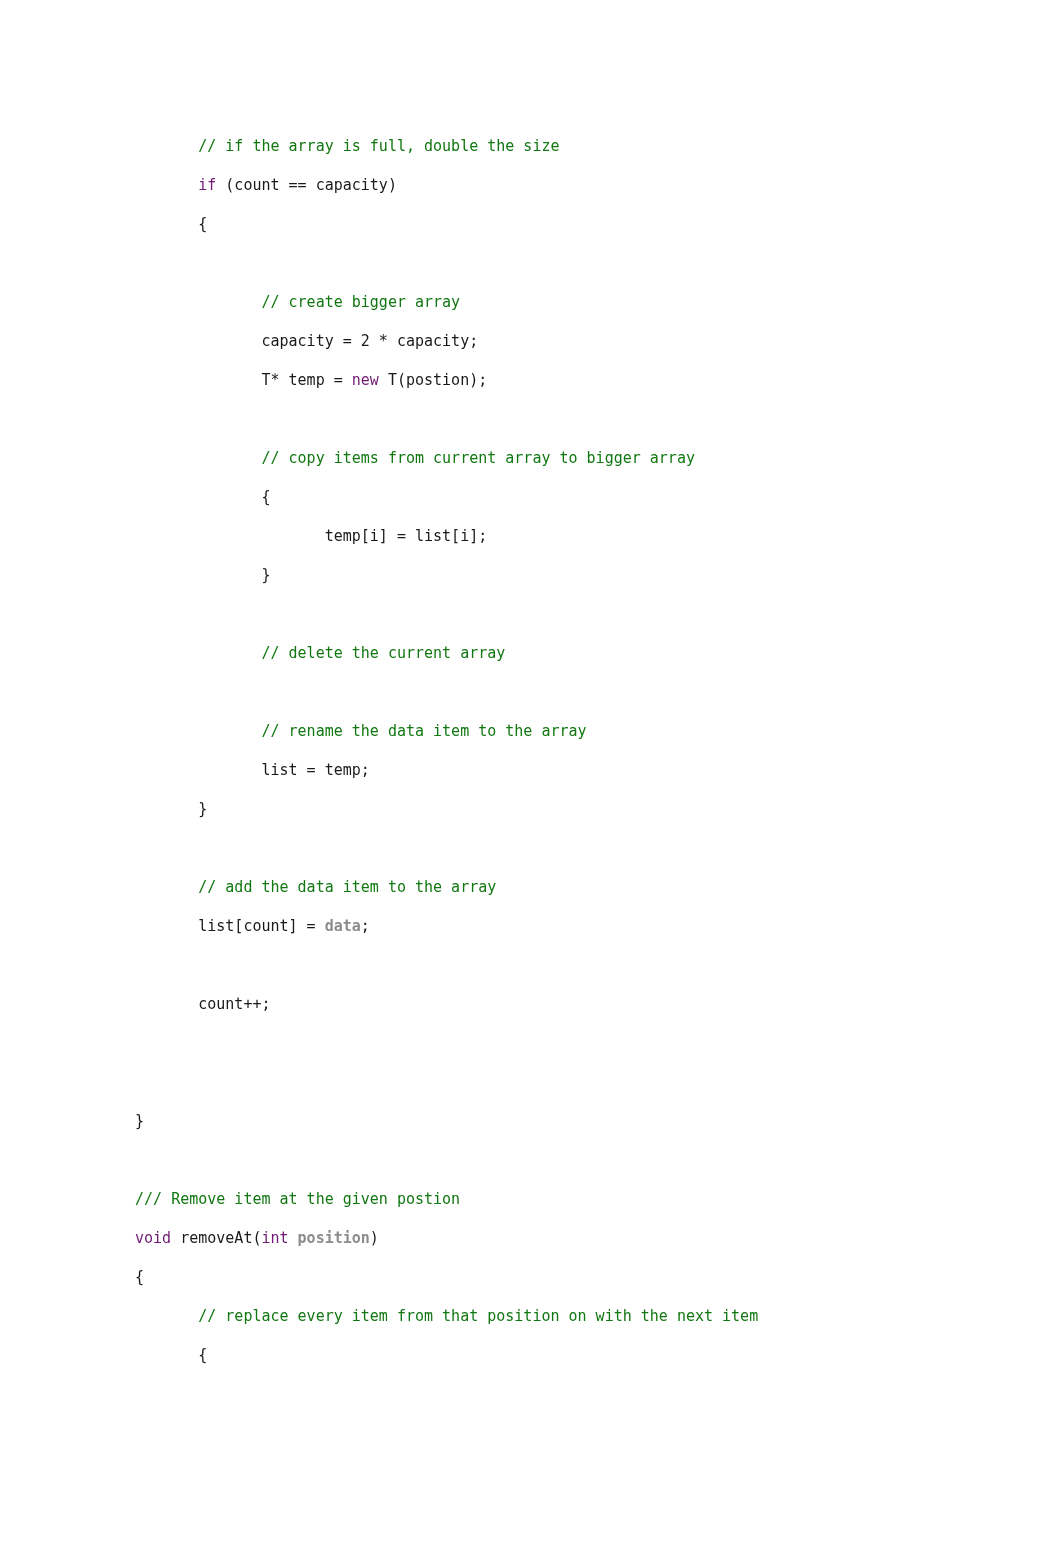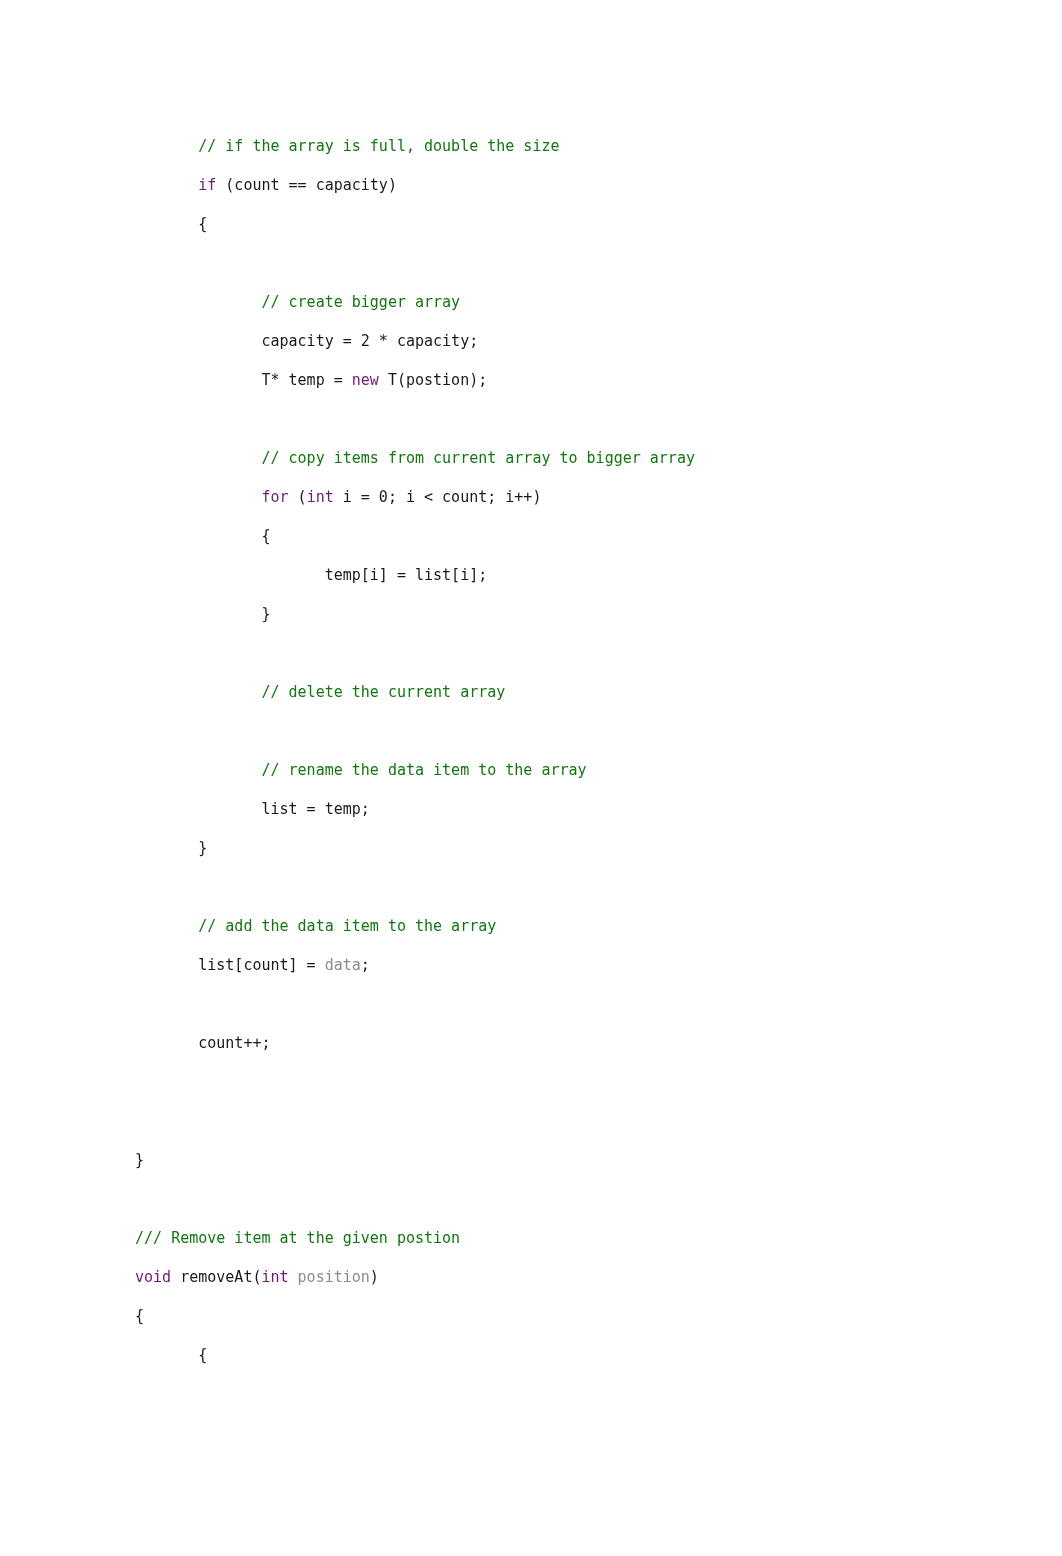--- a/index.html
+++ b/index.html
@@ -36,36 +36,35 @@
     display: block;
     min-height: 19.5px;
     white-space: pre-wrap;
   }
   .ln.blank {
     min-height: 19.5px;
   }
   .tok-comment { color: #117711; }
   .tok-keyword { color: #701a75; }
   .tok-plain   { color: #1a1a1a; }
-  .tok-param   { color: #8c8c8c; }
+  .tok-param   { color: #8c8c8c; font-weight: bold; }
 </style>
 </head>
 <body>
 
 <div id="page">
   <pre id="code-listing"><span class="ln"><span class="tok-plain">        </span><span class="tok-comment">// if the array is full, double the size</span></span>
 <span class="ln"><span class="tok-plain">        </span><span class="tok-keyword">if</span><span class="tok-plain"> (count == capacity)</span></span>
 <span class="ln"><span class="tok-plain">        </span><span class="tok-plain">{</span></span>
 <span class="ln blank"><span class="tok-plain">        </span>&nbsp;</span>
 <span class="ln"><span class="tok-plain">               </span><span class="tok-comment">// create bigger array</span></span>
 <span class="ln"><span class="tok-plain">               </span><span class="tok-plain">capacity = 2 * capacity;</span></span>
 <span class="ln"><span class="tok-plain">               </span><span class="tok-plain">T* temp = </span><span class="tok-keyword">new</span><span class="tok-plain"> T(postion);</span></span>
 <span class="ln blank"><span class="tok-plain">               </span>&nbsp;</span>
 <span class="ln"><span class="tok-plain">               </span><span class="tok-comment">// copy items from current array to bigger array</span></span>
-<span class="ln"><span class="tok-plain">               </span><span class="tok-keyword">for</span><span class="tok-plain"> (</span><span class="tok-keyword">int</span><span class="tok-plain"> i = 0; i &lt; count; i++)</span></span>
 <span class="ln"><span class="tok-plain">               </span><span class="tok-plain">{</span></span>
 <span class="ln"><span class="tok-plain">                      </span><span class="tok-plain">temp[i] = list[i];</span></span>
 <span class="ln"><span class="tok-plain">               </span><span class="tok-plain">}</span></span>
 <span class="ln blank"><span class="tok-plain">               </span>&nbsp;</span>
 <span class="ln"><span class="tok-plain">               </span><span class="tok-comment">// delete the current array</span></span>
 <span class="ln blank"><span class="tok-plain">               </span>&nbsp;</span>
 <span class="ln"><span class="tok-plain">               </span><span class="tok-comment">// rename the data item to the array</span></span>
 <span class="ln"><span class="tok-plain">               </span><span class="tok-plain">list = temp;</span></span>
 <span class="ln"><span class="tok-plain">        </span><span class="tok-plain">}</span></span>
 <span class="ln blank"><span class="tok-plain">        </span>&nbsp;</span>
@@ -73,20 +72,21 @@
 <span class="ln"><span class="tok-plain">        </span><span class="tok-plain">list[count] = </span><span class="tok-param">data</span><span class="tok-plain">;</span></span>
 <span class="ln blank"><span class="tok-plain">        </span>&nbsp;</span>
 <span class="ln"><span class="tok-plain">        </span><span class="tok-plain">count++;</span></span>
 <span class="ln blank">&nbsp;</span>
 <span class="ln blank">&nbsp;</span>
 <span class="ln"><span class="tok-plain"> </span><span class="tok-plain">}</span></span>
 <span class="ln blank">&nbsp;</span>
 <span class="ln"><span class="tok-plain"> </span><span class="tok-comment">/// Remove item at the given postion</span></span>
 <span class="ln"><span class="tok-plain"> </span><span class="tok-keyword">void</span><span class="tok-plain"> removeAt(</span><span class="tok-keyword">int</span><span class="tok-plain"> </span><span class="tok-param">position</span><span class="tok-plain">)</span></span>
 <span class="ln"><span class="tok-plain"> </span><span class="tok-plain">{</span></span>
+<span class="ln"><span class="tok-plain">        </span><span class="tok-comment">// replace every item from that position on with the next item</span></span>
 <span class="ln"><span class="tok-plain">        </span><span class="tok-plain">{</span></span>
 
 
 
 
 
 
 
 
 

